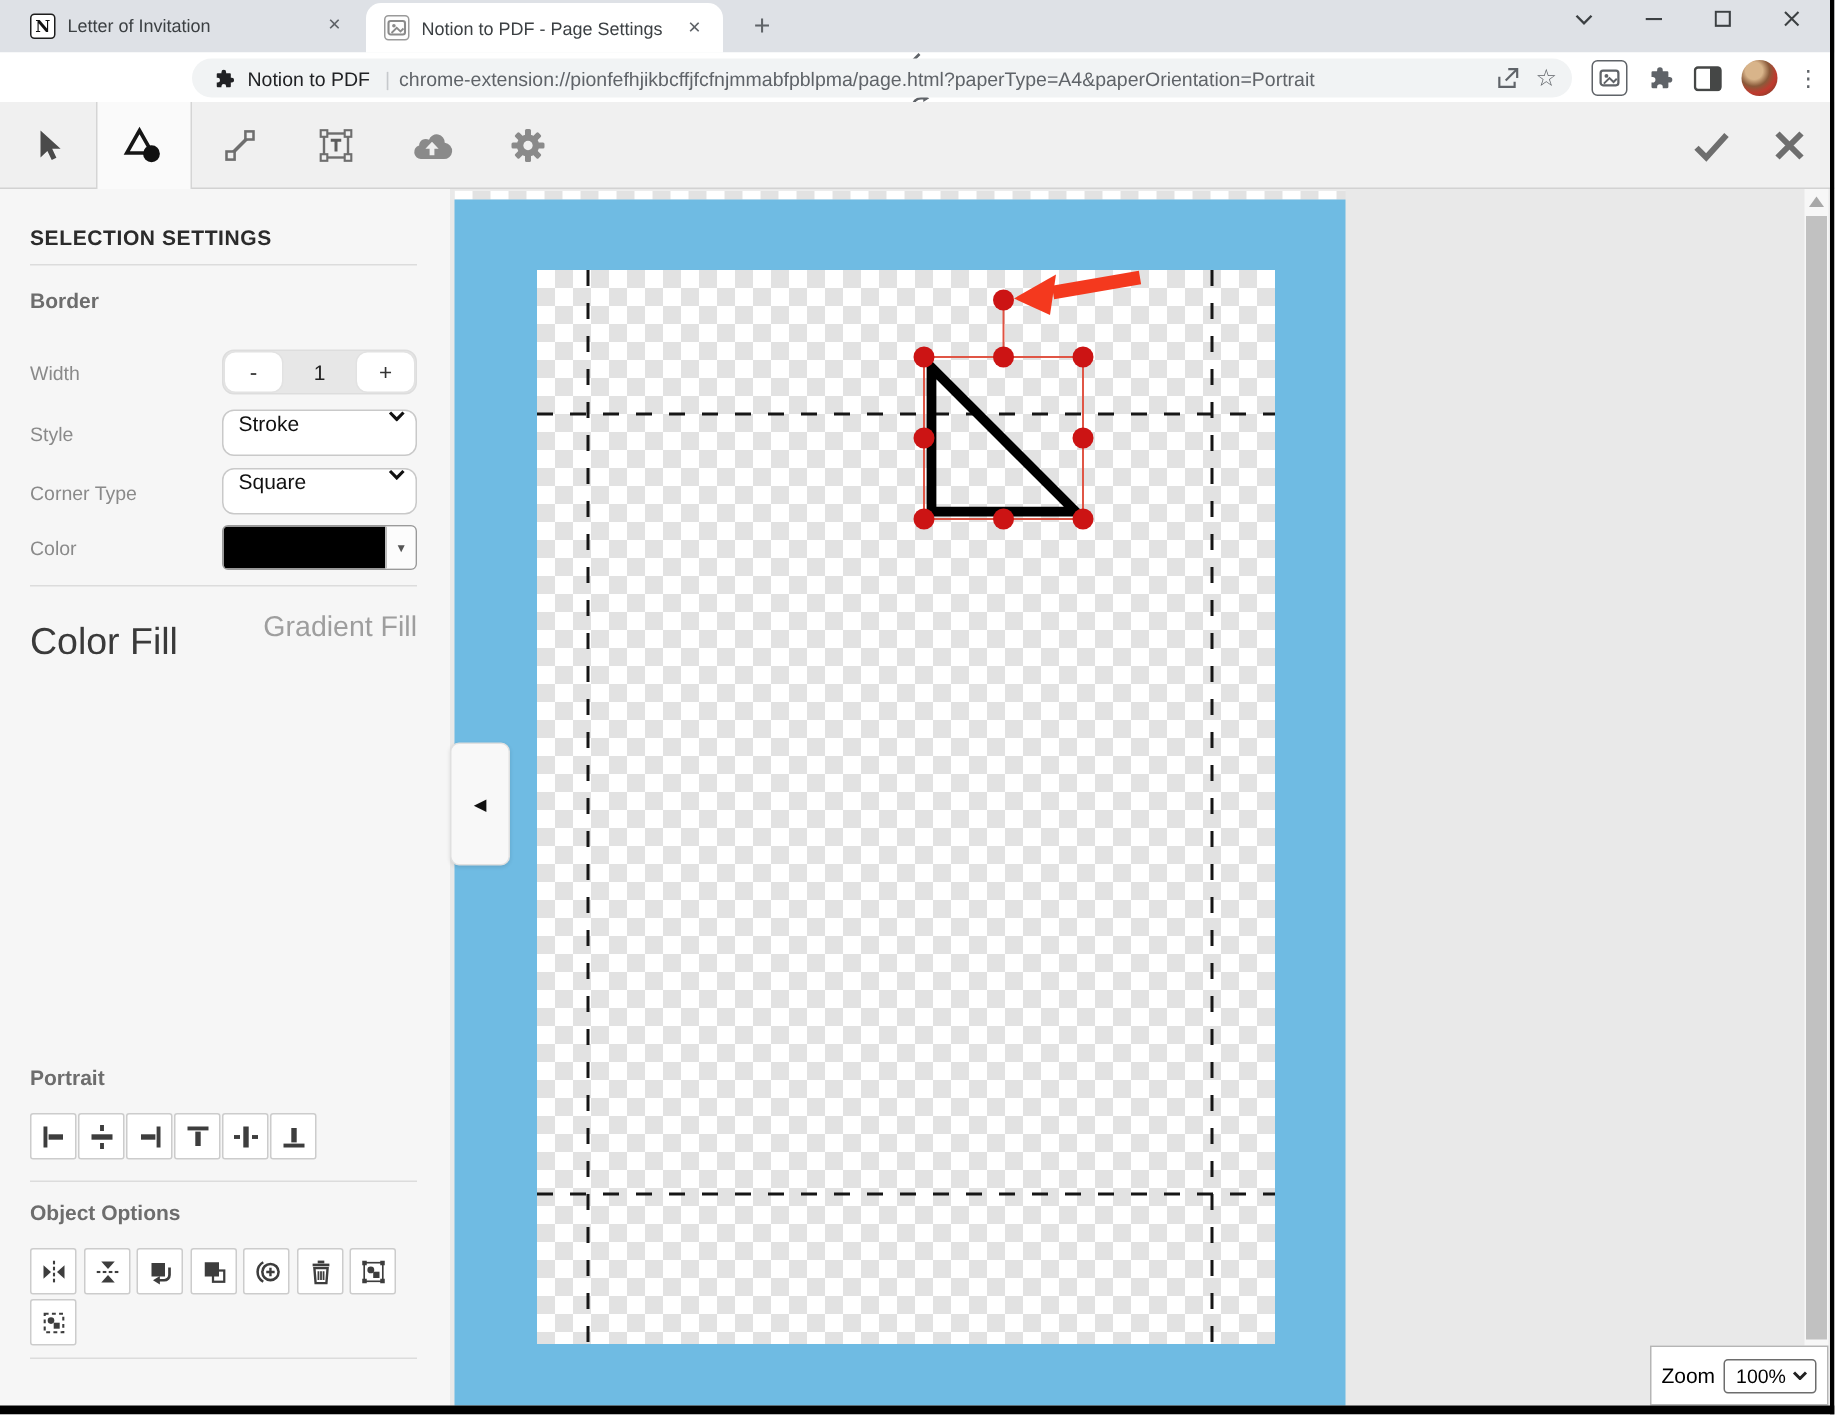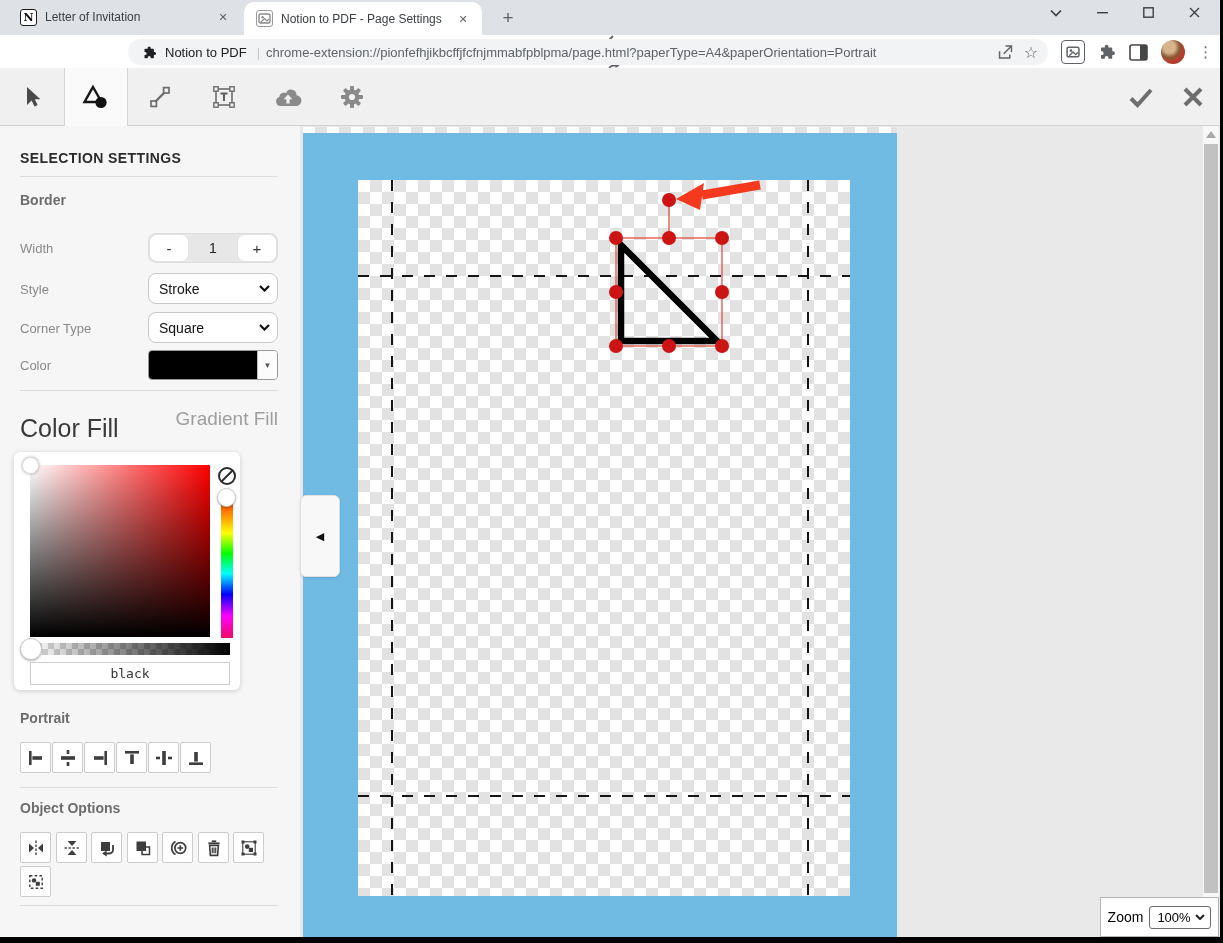--- a/index.html
+++ b/index.html
@@ -55,21 +55,21 @@
   .sb-title { position:absolute; left:20px; top:24px; font-size:14px; font-weight:bold; color:#2b2b2b; letter-spacing:.4px; }
   .sb-hr { position:absolute; left:20px; width:258px; border-top:1px solid #dcdcdc; }
   .sb-seclabel { position:absolute; left:20px; font-size:14px; font-weight:bold; color:#6d6d6d; }
   .sb-label { position:absolute; left:20px; font-size:13px; color:#8a8a8a; }
   .stepper { position:absolute; left:148px; width:130px; height:30px; background:#e7e7e7; border:1px solid #ddd;
              border-radius:8px; display:flex; align-items:stretch; overflow:hidden; }
   .step-btn { width:40px; background:#fff; border:1px solid #e2e2e2; border-radius:8px; font-size:15px; color:#333;
               display:flex; align-items:center; justify-content:center; }
   .step-val { flex:1; display:flex; align-items:center; justify-content:center; font-size:14px; color:#222; }
   .dropdown { position:absolute; left:148px; width:130px; height:31px; background:#fff; border:1px solid #c9c9c9;
-              border-radius:8px; display:flex; align-items:center; padding:0 7px 0 10px; }
+              border-radius:8px; display:flex; align-items:flex-start; padding:0 7px 0 10px; }
   .dd-val { flex:1; font-size:14px; color:#111; }
   .swatch { position:absolute; left:148px; width:130px; height:30px; border:1px solid #9a9a9a; border-radius:4px;
             display:flex; overflow:hidden; background:#fff; }
   .swatch-color { flex:1; background:#000; }
   .swatch-arrow { width:20px; background:#fcfcfc; border-left:1px solid #bbb; display:flex; align-items:center;
                   justify-content:center; font-size:8px; color:#555; }
   .fill-tab-on  { position:absolute; left:20px; top:414px; font-size:25px; color:#3a3a3a; }
   .fill-tab-off { position:absolute; right:22px; top:414px; font-size:19px; color:#9e9e9e; }
 
   .picker-card { position:absolute; left:14px; top:452px; width:226px; height:238px; background:#fff; border-radius:6px;
@@ -314,38 +314,20 @@
       <div class="swatch" style="top:224px">
         <div class="swatch-color"></div>
         <div class="swatch-arrow">▼</div>
       </div>
 
       <div class="sb-hr" style="top:264px"></div>
 
       <div class="fill-tab-on" style="top:288px">Color Fill</div>
       <div class="fill-tab-off" style="top:282px">Gradient Fill</div>
 
-      <div class="picker-card" style="top:326px">
-        <div class="sat">
-          <div class="sat-handle"></div>
-        </div>
-        <div class="nocolor">
-          <svg width="20" height="20" viewBox="0 0 20 20">
-              <circle cx="10" cy="10" r="8" fill="none" stroke="#2b2b2b" stroke-width="2"></circle>
-              <path d="M4.5 15.5 L15.5 4.5" stroke="#2b2b2b" stroke-width="2"></path>
-            </svg>
-        </div>
-        <div class="huebar">
-          <div class="hue-thumb"></div>
-        </div>
-        <div class="alphabar">
-          <div class="alpha-thumb"></div>
-        </div>
-        <div class="colorname">black</div>
-      </div>
 
       <div class="sb-seclabel" style="top:584px">Portrait</div>
 
       <div class="iconbtn" style="left:20px; top:616px">
         <svg width="18" height="18" viewBox="0 0 18 18">
             <g fill="#3d3d3d">
               <rect x="2" y="2" width="2.6" height="14"></rect>
               <rect x="5.4" y="7.2" width="9.6" height="3.6"></rect>
             </g>
           </svg>

